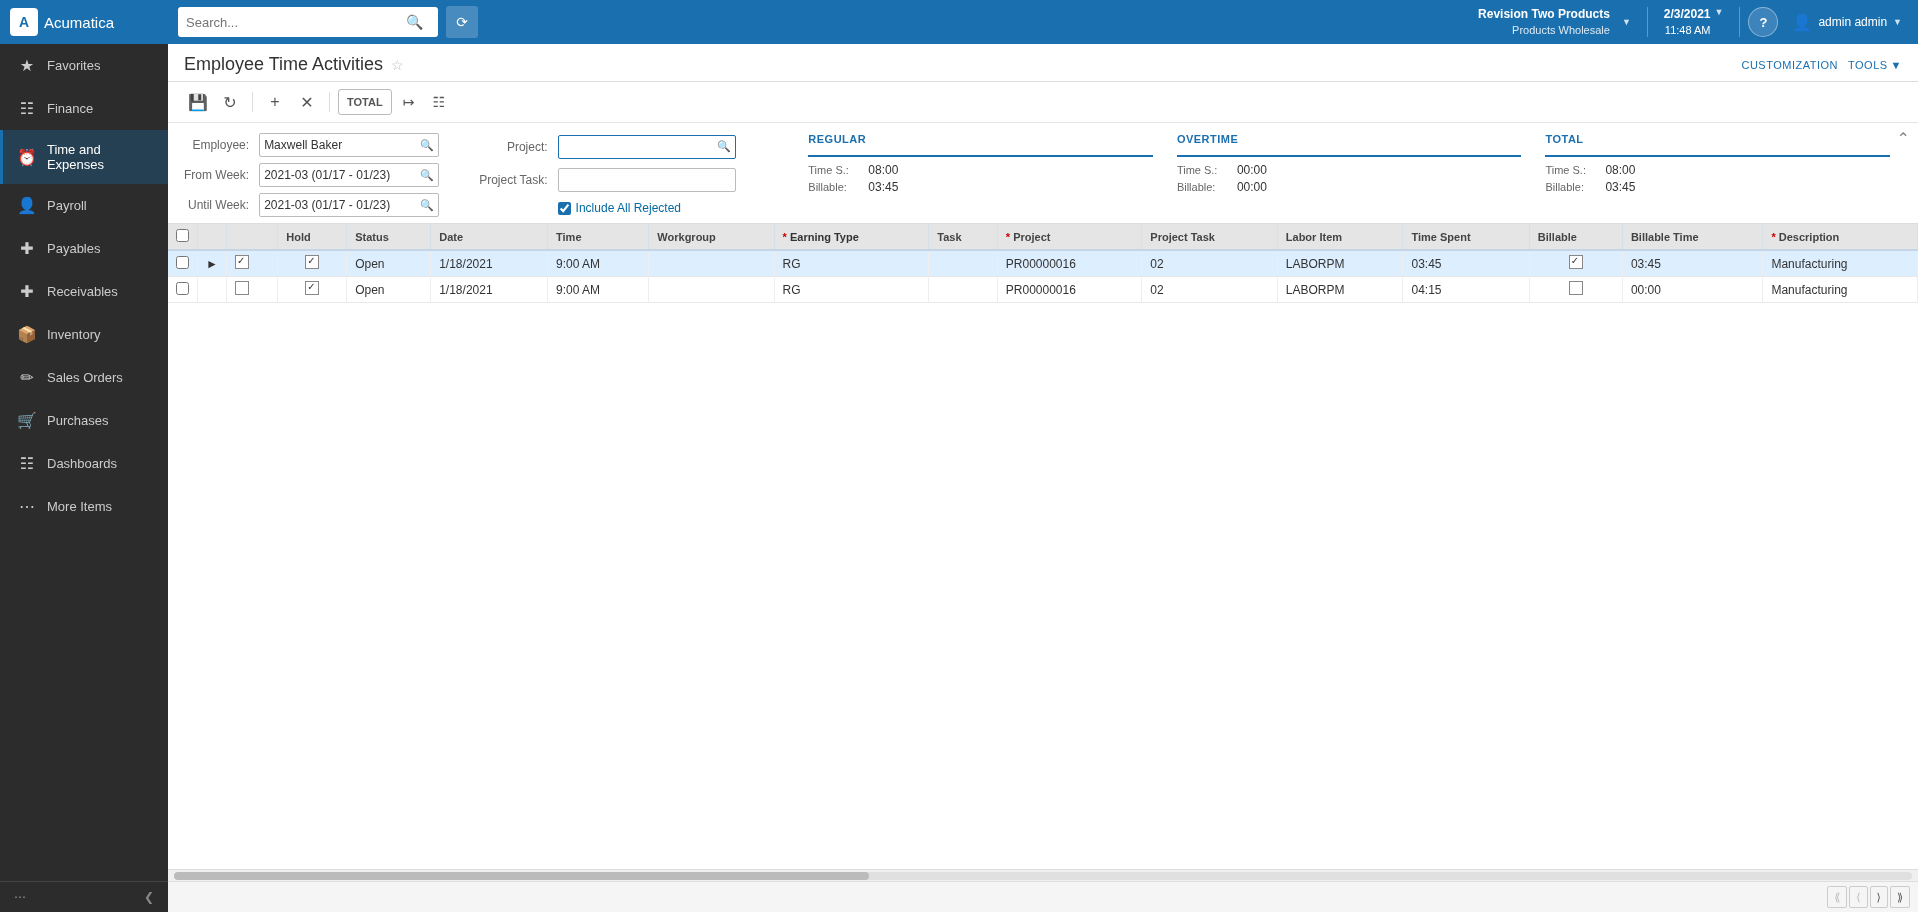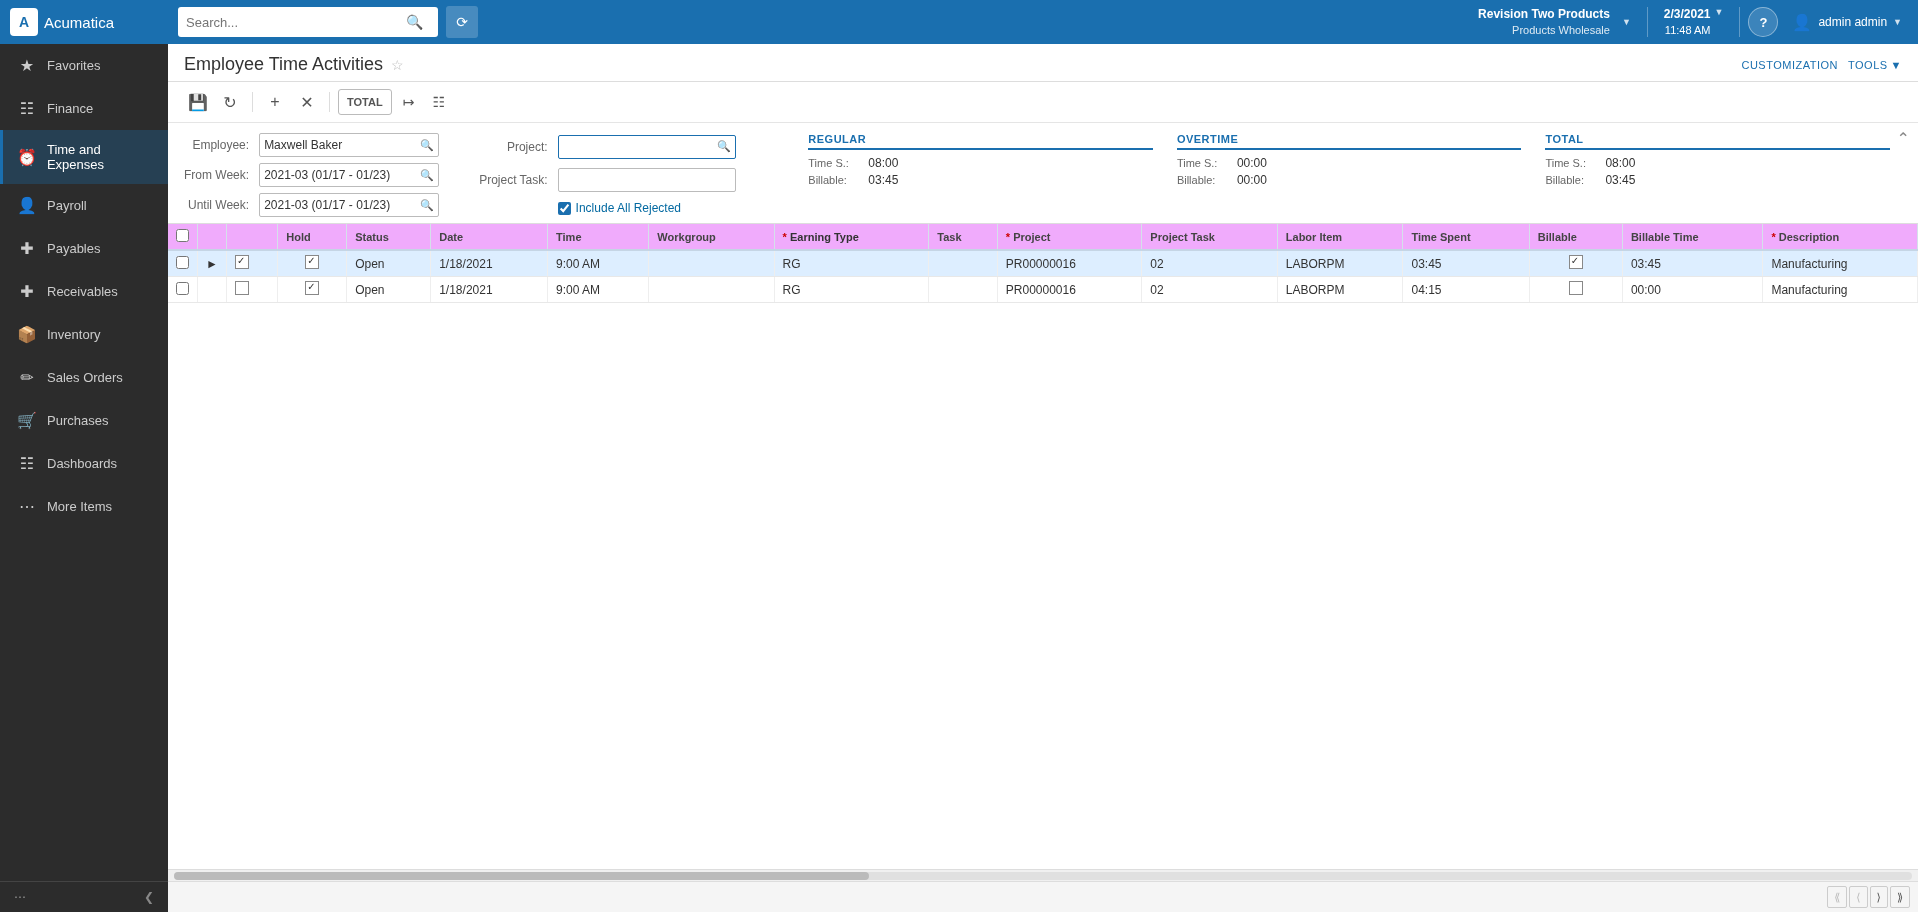--- a/index.html
+++ b/index.html
@@ -59,33 +59,33 @@
     .tools-btn { display: flex; align-items: center; gap: 3px; color: #1a6faf; font-size: 11px; text-transform: uppercase; cursor: pointer; letter-spacing: 0.5px; }
 
     
     .toolbar { display: flex; align-items: center; gap: 4px; padding: 6px 16px; border-bottom: 1px solid #e5e5e5; }
     .tb-btn { background: none; border: 1px solid transparent; border-radius: 3px; padding: 3px 6px; cursor: pointer; color: #555; font-size: 16px; display: flex; align-items: center; justify-content: center; height: 28px; width: 28px; }
     .tb-sep { width: 1px; height: 20px; background: #ddd; margin: 0 4px; }
     .tb-view-btn { background: none; border: 1px solid #bbb; border-radius: 3px; padding: 3px 8px; cursor: pointer; color: #555; font-size: 11px; height: 26px; font-weight: 600; }
     .tb-icon-btn { background: none; border: 1px solid transparent; border-radius: 3px; padding: 3px 6px; cursor: pointer; color: #555; font-size: 14px; height: 28px; }
     .project-input { border: 1px solid #1a6faf; border-radius: 2px; background: white; height: 24px; display: flex; align-items: center; padding: 0 4px; min-width: 150px; }
     .project-input input { border: none; outline: none; font-size: 12px; flex: 1; }
-    .summary-header { color: #1a6faf; font-size: 11px; font-weight: 600; text-transform: uppercase; letter-spacing: 0.5px; border-bottom: 2px solid #1a6faf; padding-bottom: 3px; margin-bottom: 6px; }
+    .summary-header { color: #1a6faf; font-size: 11px; font-weight: 600; text-transform: uppercase; letter-spacing: 0.5px; border-bottom: 2px solid #1a6faf; padding-bottom: 10px; margin-bottom: 6px; }
     .summary-row { display: flex; gap: 0; align-items: center; margin: 3px 0; }
     .summary-lbl { color: #666; font-size: 11px; width: 60px; }
     .summary-val { color: #333; font-size: 12px; font-weight: 500; }
     .filter-label { font-size: 12px; color: #0369a1; }
 
     
     .collapse-section { position: absolute; top: 6px; right: 8px; cursor: pointer; color: #888; font-size: 16px; }
 
     
     .grid-container { flex: 1; overflow-y: auto; overflow-x: auto; }
     .data-table { width: 100%; border-collapse: collapse; min-width: 1200px; }
-    .data-table thead tr { background: #f0abfc; border-bottom: 2px solid #c5d5e5; }
+    .data-table thead tr { background: #e5e5e5; border-bottom: 2px solid #c5d5e5; }
     .data-table th { padding: 5px 8px; text-align: left; font-size: 11px; font-weight: 600; color: #444; white-space: nowrap; border-right: 1px solid #d5e0ea; }
     .data-table td { padding: 4px 8px; border-bottom: 1px solid #e8e8e8; border-right: 1px solid #eee; font-size: 12px; color: #333; white-space: nowrap; }
     .data-table tbody tr.selected { background: #ddeeff; }
     .th-checkbox { width: 20px; }
     .td-expand { width: 16px; color: #666; cursor: pointer; }
     .td-cb { text-align: center; }
     .cb-checked { display: inline-block; width: 14px; height: 14px; border: 1px solid #888; background: #fff; position: relative; }
     .cb-checked::after { content: '✓'; position: absolute; top: -1px; left: 1px; font-size: 10px; color: #333; }
     .cb-unchecked { display: inline-block; width: 14px; height: 14px; border: 1px solid #888; background: #fff; }
 

